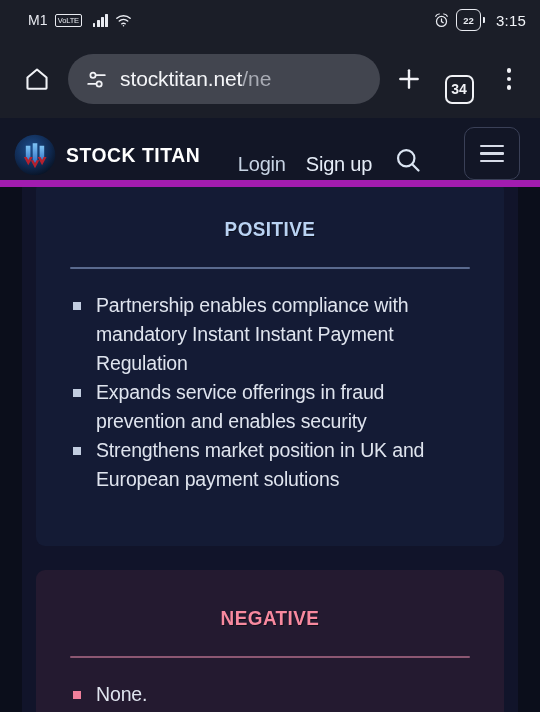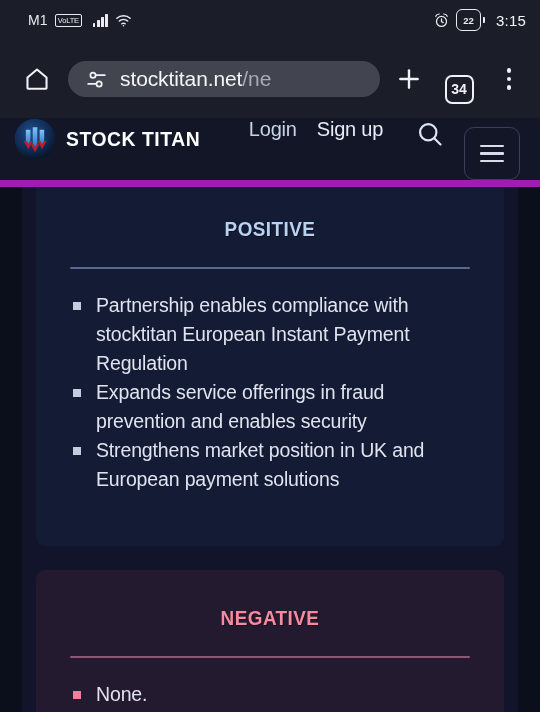--- a/index.html
+++ b/index.html
@@ -111,21 +111,21 @@
   }
   .home-btn {
     width: 42px; height: 42px;
     display: flex; align-items: center; justify-content: center;
     flex: 0 0 auto;
   }
   .home-icon { width: 26px; height: 26px; display: block; }
 
   .omnibox {
     flex: 1 1 auto;
-    height: 36px;
+    height: 50px;
     background: #42454f;
     border-radius: 25px;
     display: flex;
     align-items: center;
     padding: 0 18px;
     gap: 13px;
     min-width: 0;
     margin-left: 2px;
   }
   .tune-icon { width: 21px; height: 21px; flex: 0 0 auto; display:block; }
@@ -156,23 +156,23 @@
     margin-top: 20px;
   }
   .kebab { display: flex; flex-direction: column; gap: 4px; align-items: center; }
   .kebab span { width: 4.5px; height: 4.5px; border-radius: 50%; background: #f1f2f6; display:block; }
 
   
   .site-header {
     height: 62px;
     background: #121626;
     display: flex;
-    align-items: flex-start;
-    padding: 0 0 12px 14px;
-    gap: 15px;
+    align-items: flex-end;
+    padding: 0 0 4px 14px;
+    gap: 4px;
     position: relative;
   }
   .brand {
     display: flex;
     align-items: center;
     gap: 10px;
     flex: 0 0 auto;
   }
   .logo-mark {
     width: 42px; height: 42px;
@@ -442,21 +442,21 @@
     </div>
   </div>
 
   <div class="page-body">
     <div class="content-wrap">
 
       <div class="card card-positive">
         <div class="card-title">Positive</div>
         <div class="card-divider"></div>
         <ul class="bullets">
-          <li>Partnership enables compliance with stocktitan European Instant Payment Regulation</li>
+          <li>Partnership enables compliance with mandatory Instant Instant Payment Regulation</li>
           <li>Expands service offerings in fraud prevention and enables security</li>
           <li>Strengthens market position in UK and European payment solutions</li>
         </ul>
       </div>
 
       <div class="card card-negative">
         <div class="card-title">Negative</div>
         <div class="card-divider"></div>
         <ul class="bullets">
           <li>None.</li>

